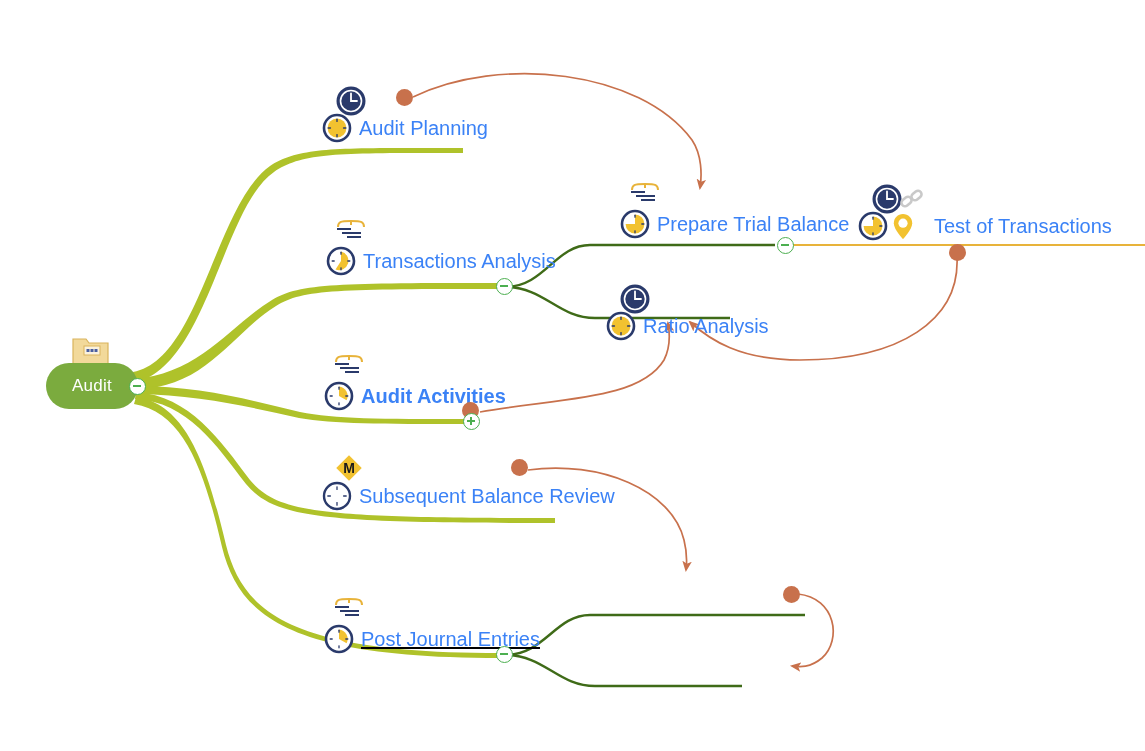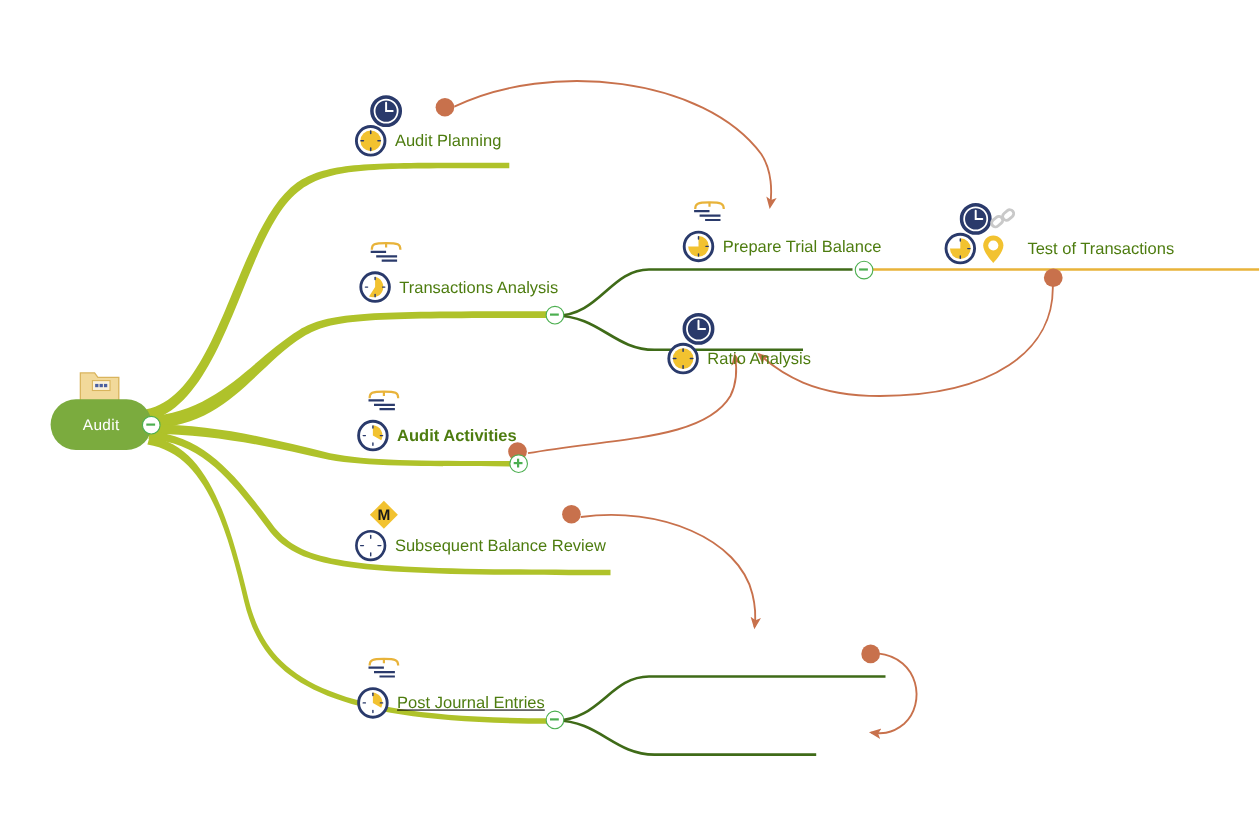--- a/index.html
+++ b/index.html
@@ -32,41 +32,41 @@
     width: 92px;
     height: 46px;
     background: #7BAB3E;
     border-radius: 23px;
     display: flex;
     align-items: center;
     justify-content: center;
   }
   .root-label {
     color: #ffffff;
-    font-size: 14px;
+    font-size: 17px;
     letter-spacing: .3px;
   }
   .root-folder {
     position: absolute;
     left: 72px;
     top: 335px;
     width: 38px;
     height: 32px;
   }
   
   .topic {
     position: absolute;
     display: flex;
     align-items: center;
     height: 30px;
     white-space: nowrap;
   }
   .topic .label {
-    font-size: 15px;
-    color: #4d7c0f;
+    font-size: 20px;
+    color: #3b82f6;
     margin-left: 7px;
   }
   .icon-stack {
     position: relative;
     width: 30px;
     height: 30px;
     flex: 0 0 30px;
   }
   .badge-above {
     position: absolute;

